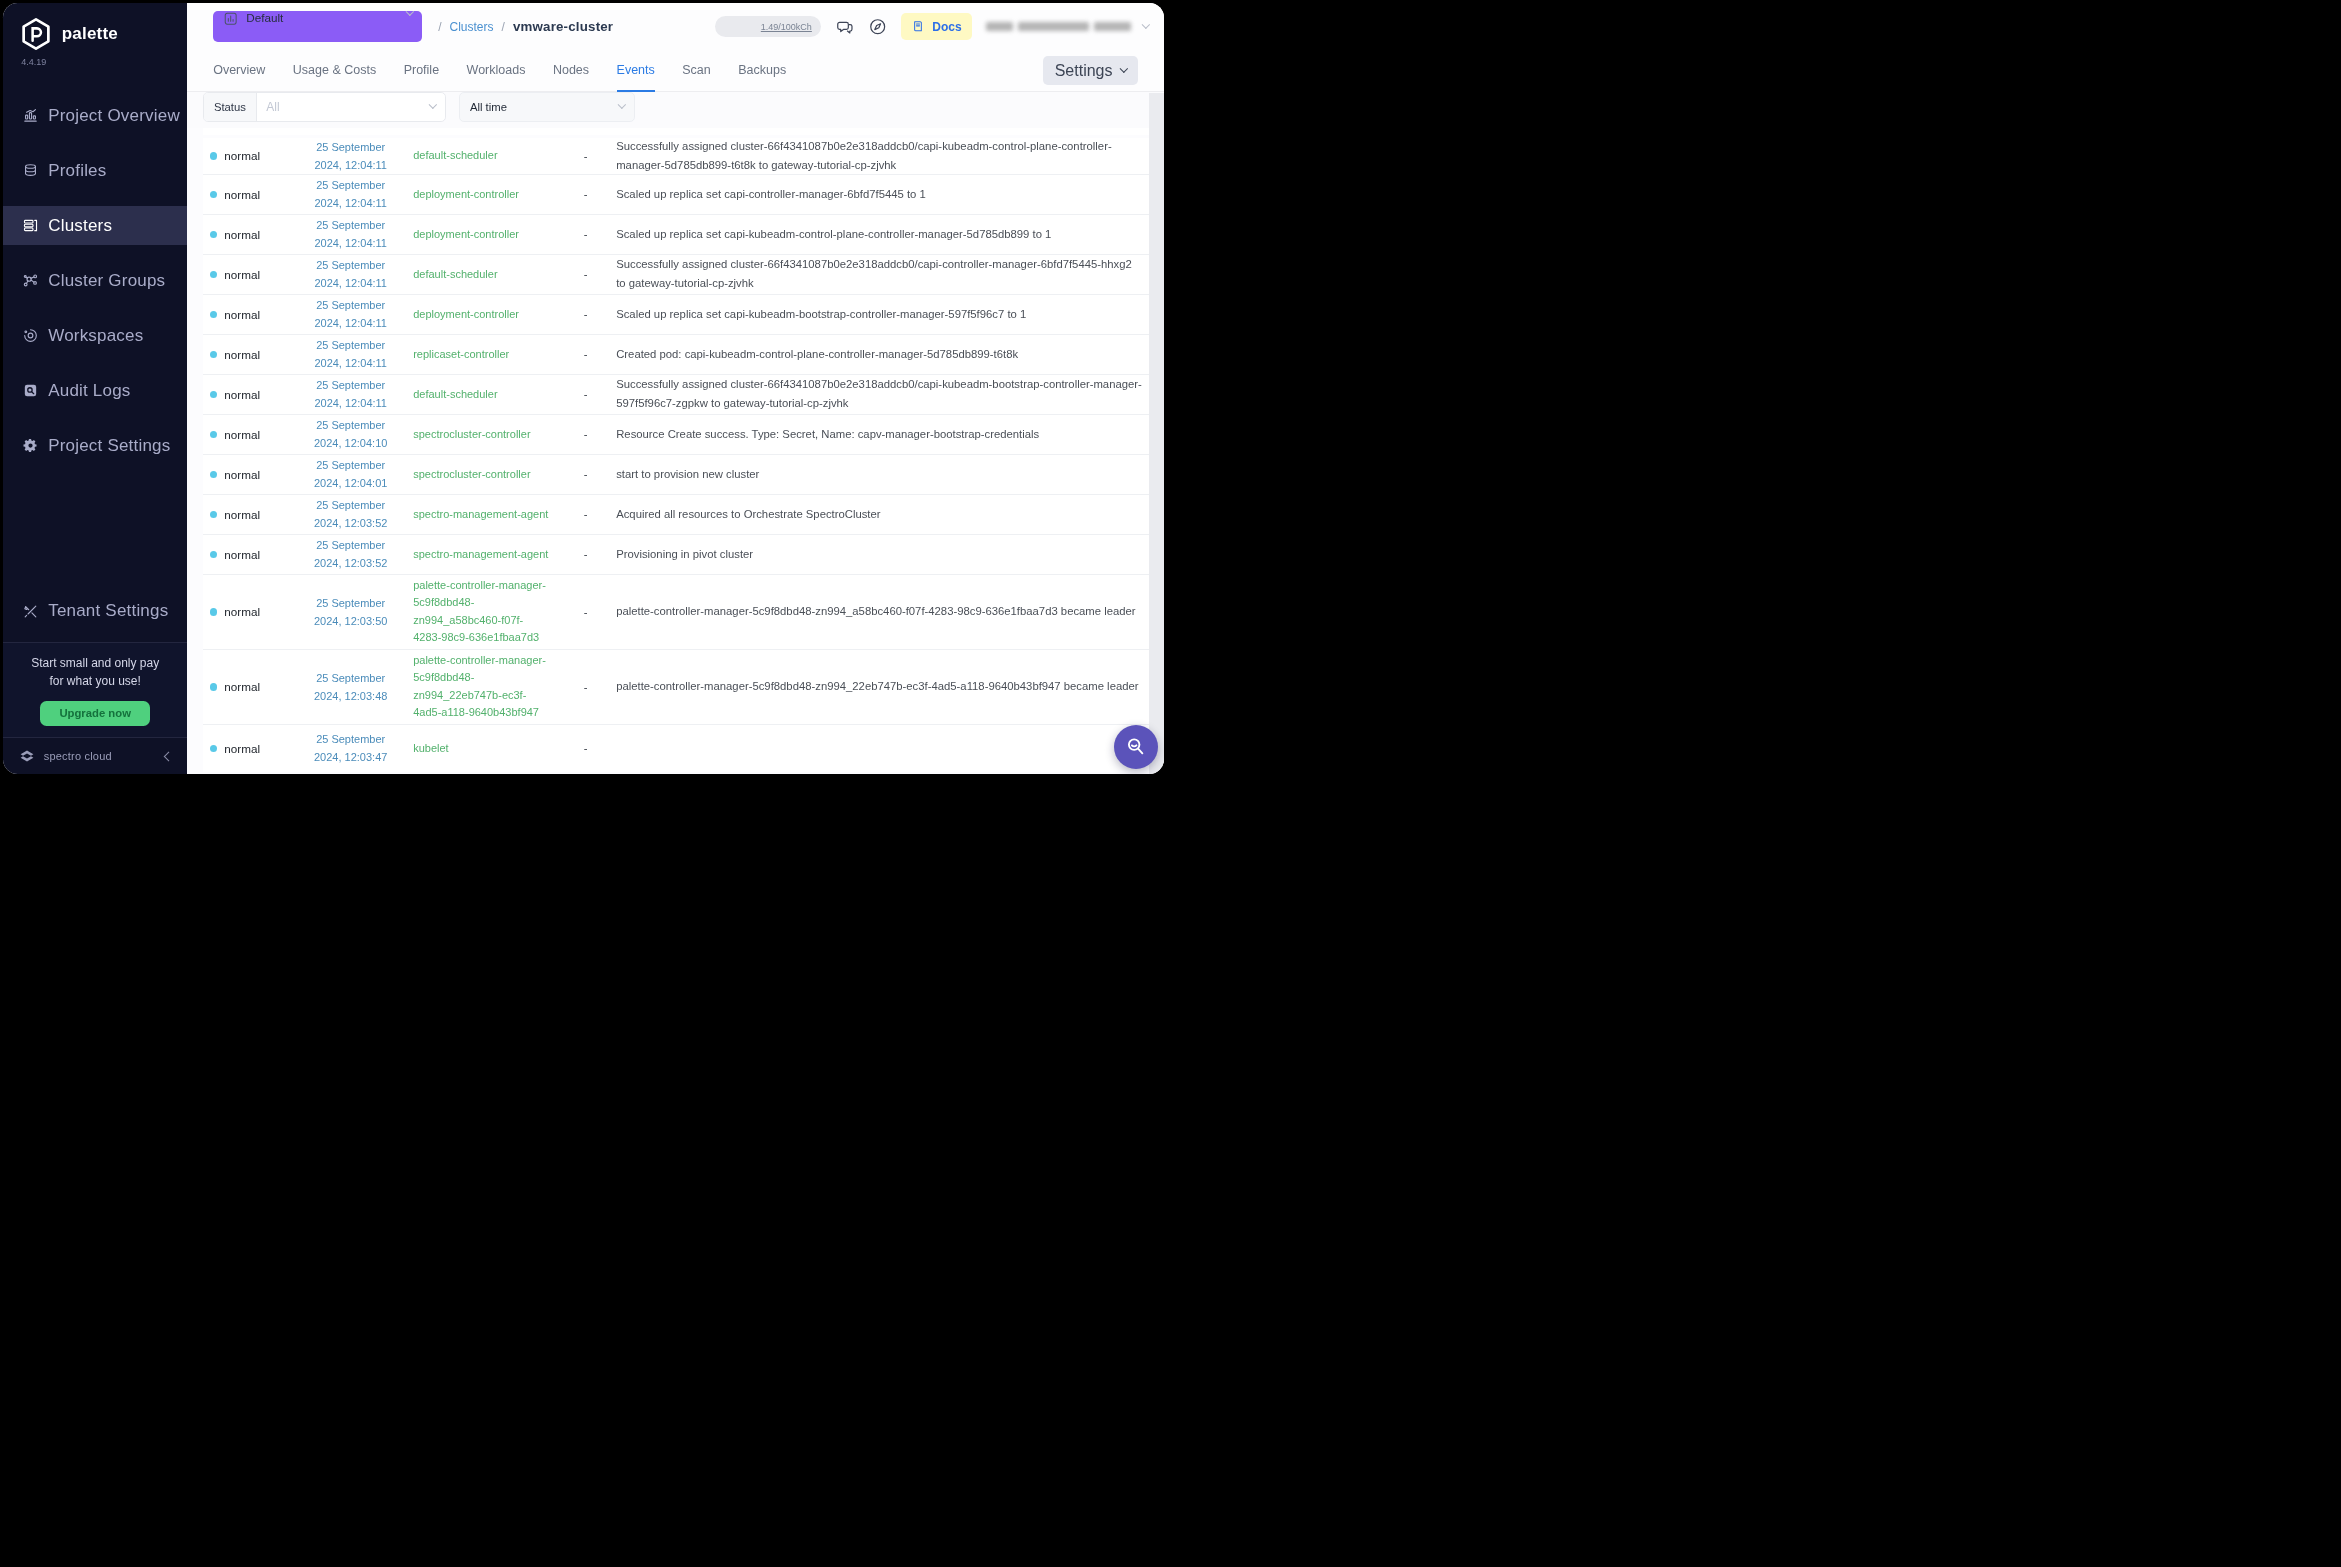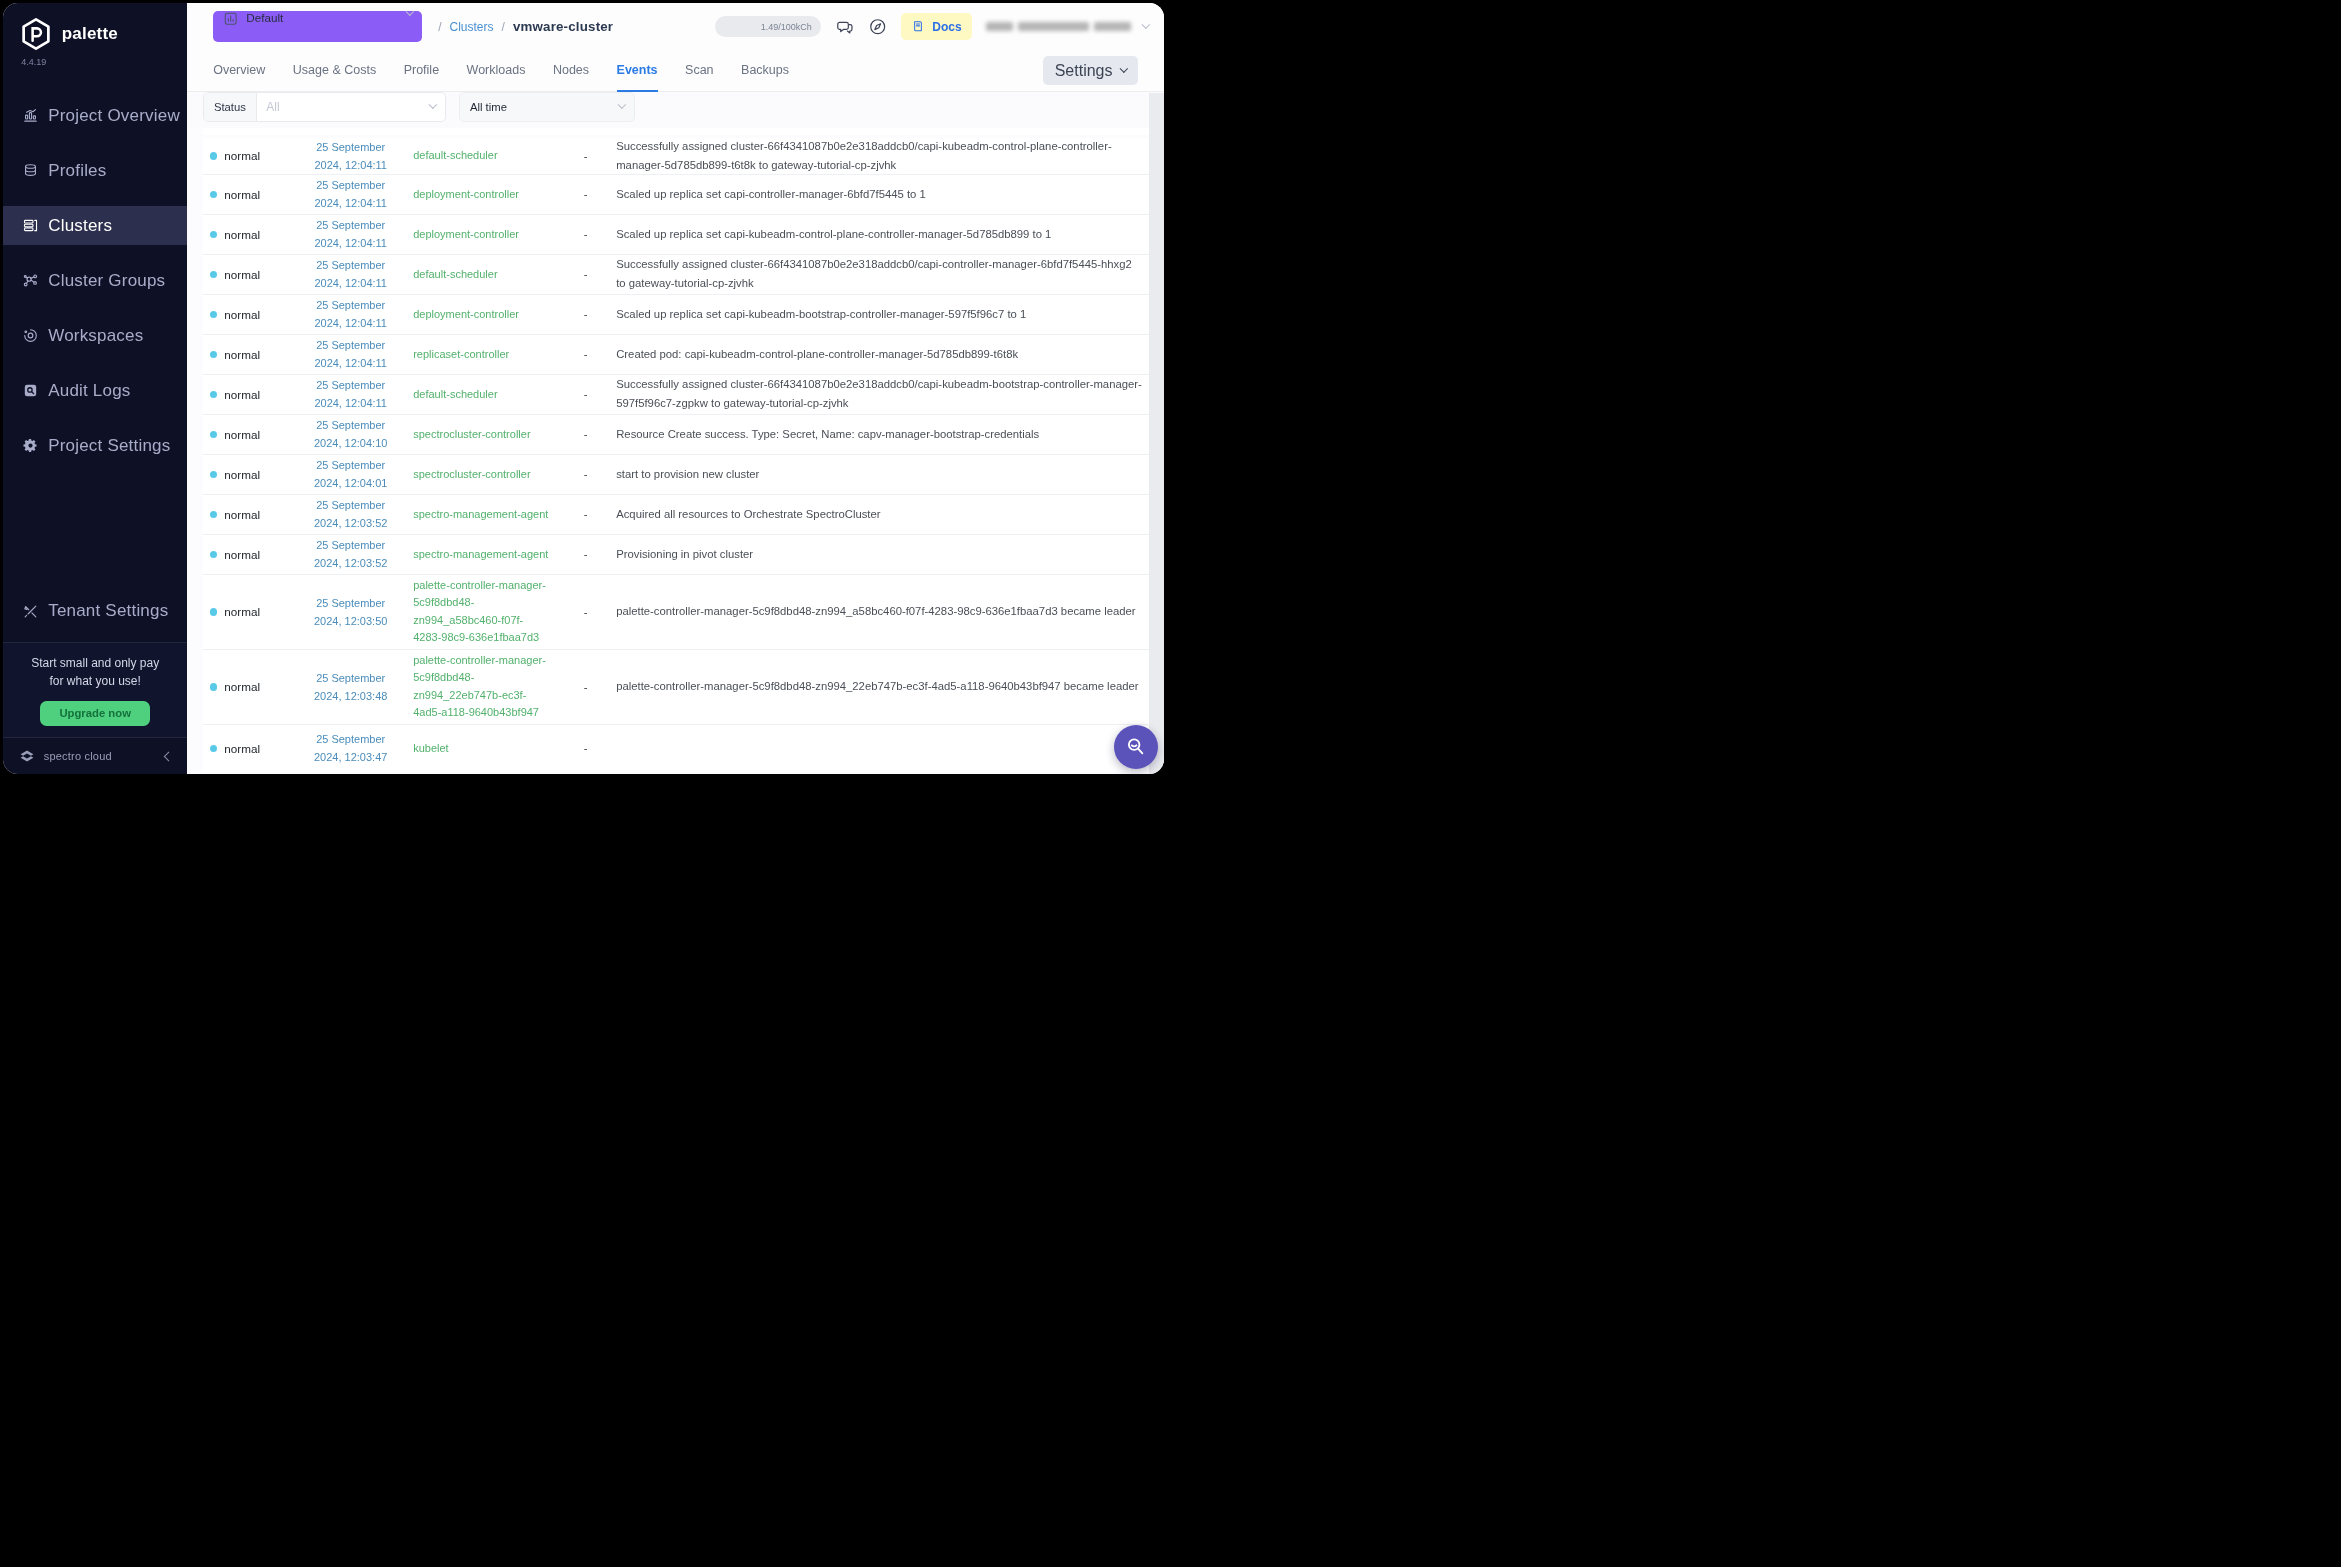--- a/index.html
+++ b/index.html
@@ -47,37 +47,37 @@
   .chev { width:5.7px; height:5.7px; border-right:1.5px solid #b9bec9;
     border-bottom:1.5px solid #b9bec9; transform:rotate(45deg) translate(-1.6px,-1.6px); }
   .proj-select .chev { margin-left:auto; }
   .crumbs { display:flex; align-items:center; gap:8px; margin-left:16px; font-size:12px; }
   .crumbs .sep { color:#9aa3b2; }
   .crumb-link { color:#4a90d0; cursor:pointer; }
   .crumb-cur { color:#2b3950; font-weight:700; font-size:13.3px; letter-spacing:0.2px; }
   .top-right { margin-left:auto; display:flex; align-items:center; gap:13.7px; }
   .usage-pill { background:#e9eaee; border-radius:808px; height:21px; width:106px;
     display:flex; align-items:center; justify-content:flex-end; padding:0 9px;
-    font-size:9px; color:#7b8494; }
+    font-size:9px; color:#7b8494;text-decoration:underline; }
   .tb-icon { width:19.4px; height:19.4px; cursor:pointer; }
   .tb-icon svg { width:19.4px; height:19.4px; stroke:#3d4456; fill:none; stroke-width:1.5;
     stroke-linecap:round; stroke-linejoin:round; }
   .docs-btn { display:flex; align-items:center; gap:6.5px; background:#fef9c3; color:#2c6fe8;
     height:27.5px; padding:0 10.5px; border-radius:4.9px; font-size:12px; font-weight:600; cursor:pointer; }
   .docs-btn svg { width:14.6px; height:14.6px; stroke:#2c6fe8; fill:none; stroke-width:1.7;
     stroke-linecap:round; stroke-linejoin:round; }
   .user-menu { display:flex; align-items:center; gap:4.9px; cursor:pointer; }
   .blur-chip { height:9px; background:#9c9c9c; border-radius:1.6px; filter:blur(2px); opacity:.75; }
   .user-menu .chev { margin-left:6.5px; }
 
   .tabbar { height:42px; display:flex; align-items:center; gap:27.5px; padding:0 26px;
     background:#fdfdfe; border-bottom:0.8px solid #ededf0; }
   .tab { font-size:12.5px; color:#6a7382; cursor:pointer; height:42px; display:flex;
     align-items:center; border-bottom:2.4px solid transparent; margin-bottom:-0.8px; }
-  .tab.active { color:#2b7be4; font-weight:700; border-bottom-color:#2b7be4; }
+  .tab.active { color:#2b7be4; font-weight:400; border-bottom-color:#2b7be4; }
   .settings-btn { margin-left:auto; display:flex; align-items:center; gap:8px;
     background:#e6e8ef; border-radius:4.9px; height:29px; padding:0 12px; font-size:16px;
     color:#3c4454; cursor:pointer; border:none; }
   .settings-btn .chev { border-color:#3c4454; }
 
   .filter-row { height:36px; display:flex; align-items:flex-start; gap:13px;
     padding:0 0 0 16px; background:#fbfbfd; }
   .status-group { display:flex; height:30px; width:243px; border:0.8px solid #e8eaee;
     border-radius:4.9px; overflow:hidden; background:#fff; cursor:pointer; }
   .status-label { background:#f7f8fa; border-right:0.8px solid #e8eaee; display:flex;

